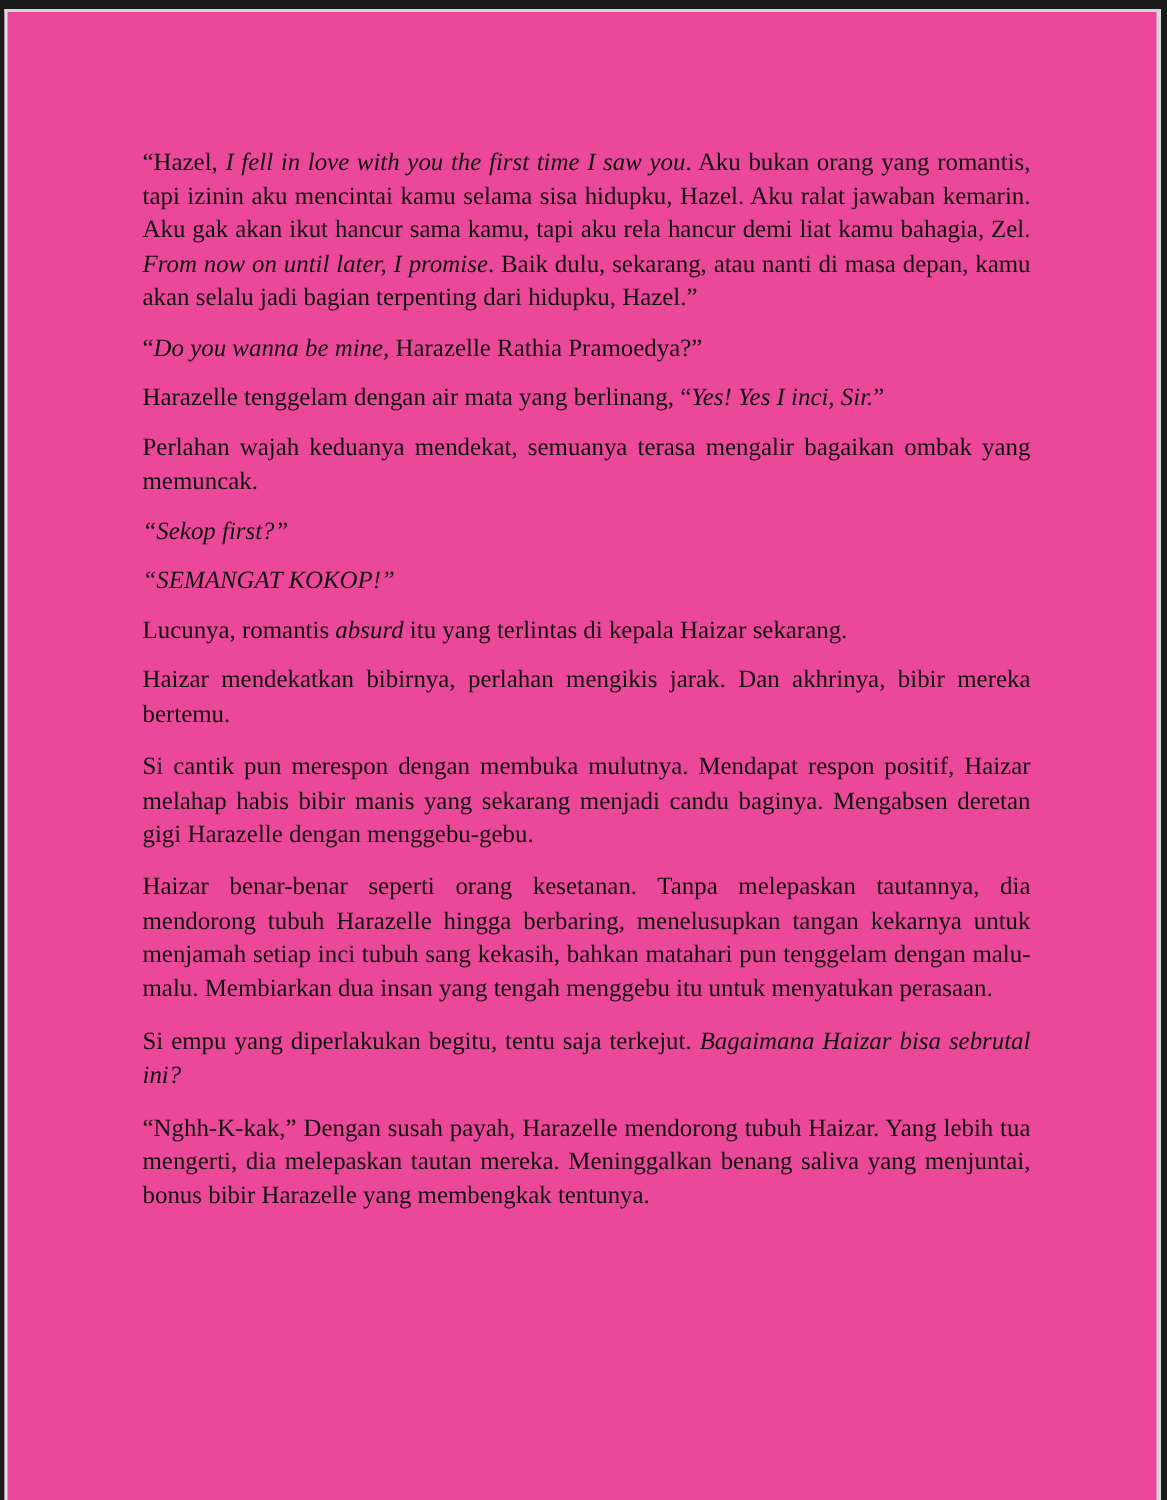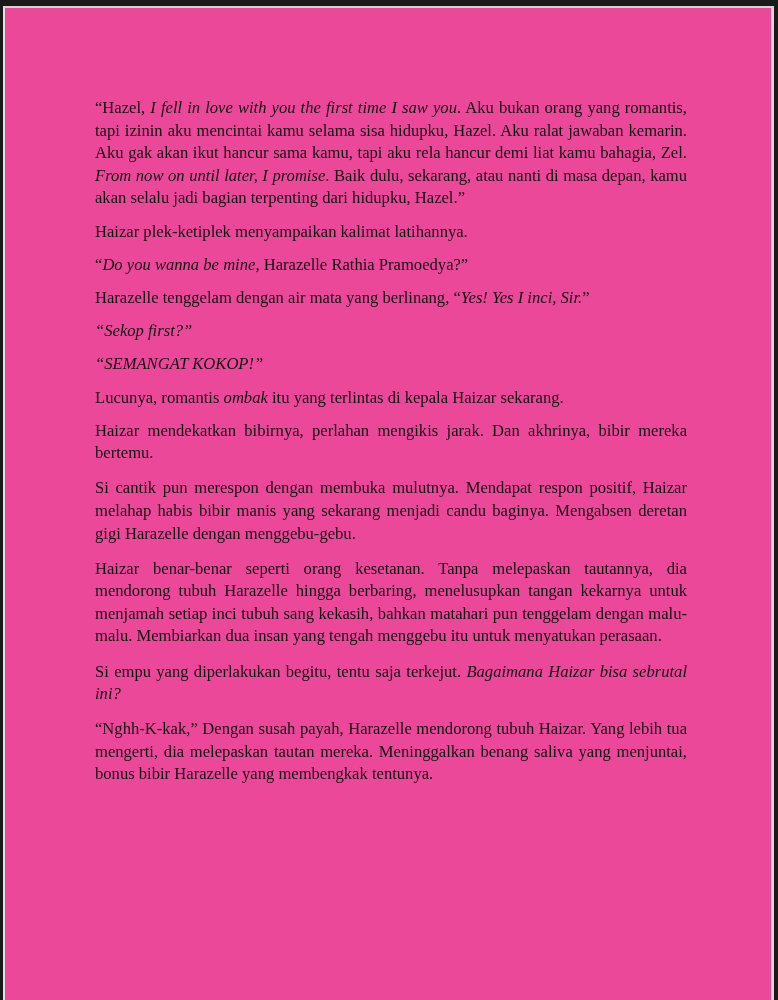--- a/index.html
+++ b/index.html
@@ -31,33 +31,33 @@
     .content p.gap { margin-bottom: 12.5px; }
     em { font-style: italic; }
   </style>
 </head>
 <body>
 
 <div class="page">
   <div class="content">
     <p><span>“Hazel, </span><em>I fell in love with you the first time I saw you</em><span>. Aku bukan orang yang romantis, tapi izinin aku mencintai kamu selama sisa hidupku, Hazel. Aku ralat jawaban kemarin. Aku gak akan ikut hancur sama kamu, tapi aku rela hancur demi liat kamu bahagia, Zel. </span><em>From now on until later, I promise</em><span>. Baik dulu, sekarang, atau nanti di masa depan, kamu akan selalu jadi bagian terpenting dari hidupku, Hazel.”</span></p>
 
-    <p><span>Haizar plek-ketiplek menyampaikan kalimat latihannya.</span></p>
 
 
     <p><span>“</span><em>Do you wanna be mine,</em><span> Harazelle Rathia Pramoedya?”</span></p>
 
     <p><span>Harazelle tenggelam dengan air mata yang berlinang, “</span><em>Yes! Yes I inci, Sir.</em><span>”</span></p>
 
+    <p><span>Perlahan wajah keduanya mendekat, semuanya terasa mengalir bagaikan ombak yang memuncak.</span></p>
 
     <p><em>“Sekop first?”</em></p>
 
     <p><em>“SEMANGAT KOKOP!”</em></p>
 
-    <p><span>Lucunya, romantis </span><em>ombak</em><span> itu yang terlintas di kepala Haizar sekarang.</span></p>
+    <p><span>Lucunya, romantis </span><em>absurd</em><span> itu yang terlintas di kepala Haizar sekarang.</span></p>
 
     <p class="gap"><span>Haizar mendekatkan bibirnya, perlahan mengikis jarak. Dan akhrinya, bibir mereka bertemu.</span></p>
 
     <p class="gap"><span>Si cantik pun merespon dengan membuka mulutnya. Mendapat respon positif, Haizar melahap habis bibir manis yang sekarang menjadi candu baginya. Mengabsen deretan gigi Harazelle dengan menggebu-gebu.</span></p>
 
     <p class="gap"><span>Haizar benar-benar seperti orang kesetanan. Tanpa melepaskan tautannya, dia mendorong tubuh Harazelle hingga berbaring, menelusupkan tangan kekarnya untuk menjamah setiap inci tubuh sang kekasih, bahkan matahari pun tenggelam dengan malu-malu. Membiarkan dua insan yang tengah menggebu itu untuk menyatukan perasaan.</span></p>
 
     <p class="gap"><span>Si empu yang diperlakukan begitu, tentu saja terkejut. </span><em>Bagaimana Haizar bisa sebrutal ini?</em></p>
 
     <p><span>“Nghh-K-kak,” Dengan susah payah, Harazelle mendorong tubuh Haizar. Yang lebih tua mengerti, dia melepaskan tautan mereka. Meninggalkan benang saliva yang menjuntai, bonus bibir Harazelle yang membengkak tentunya.</span></p>

